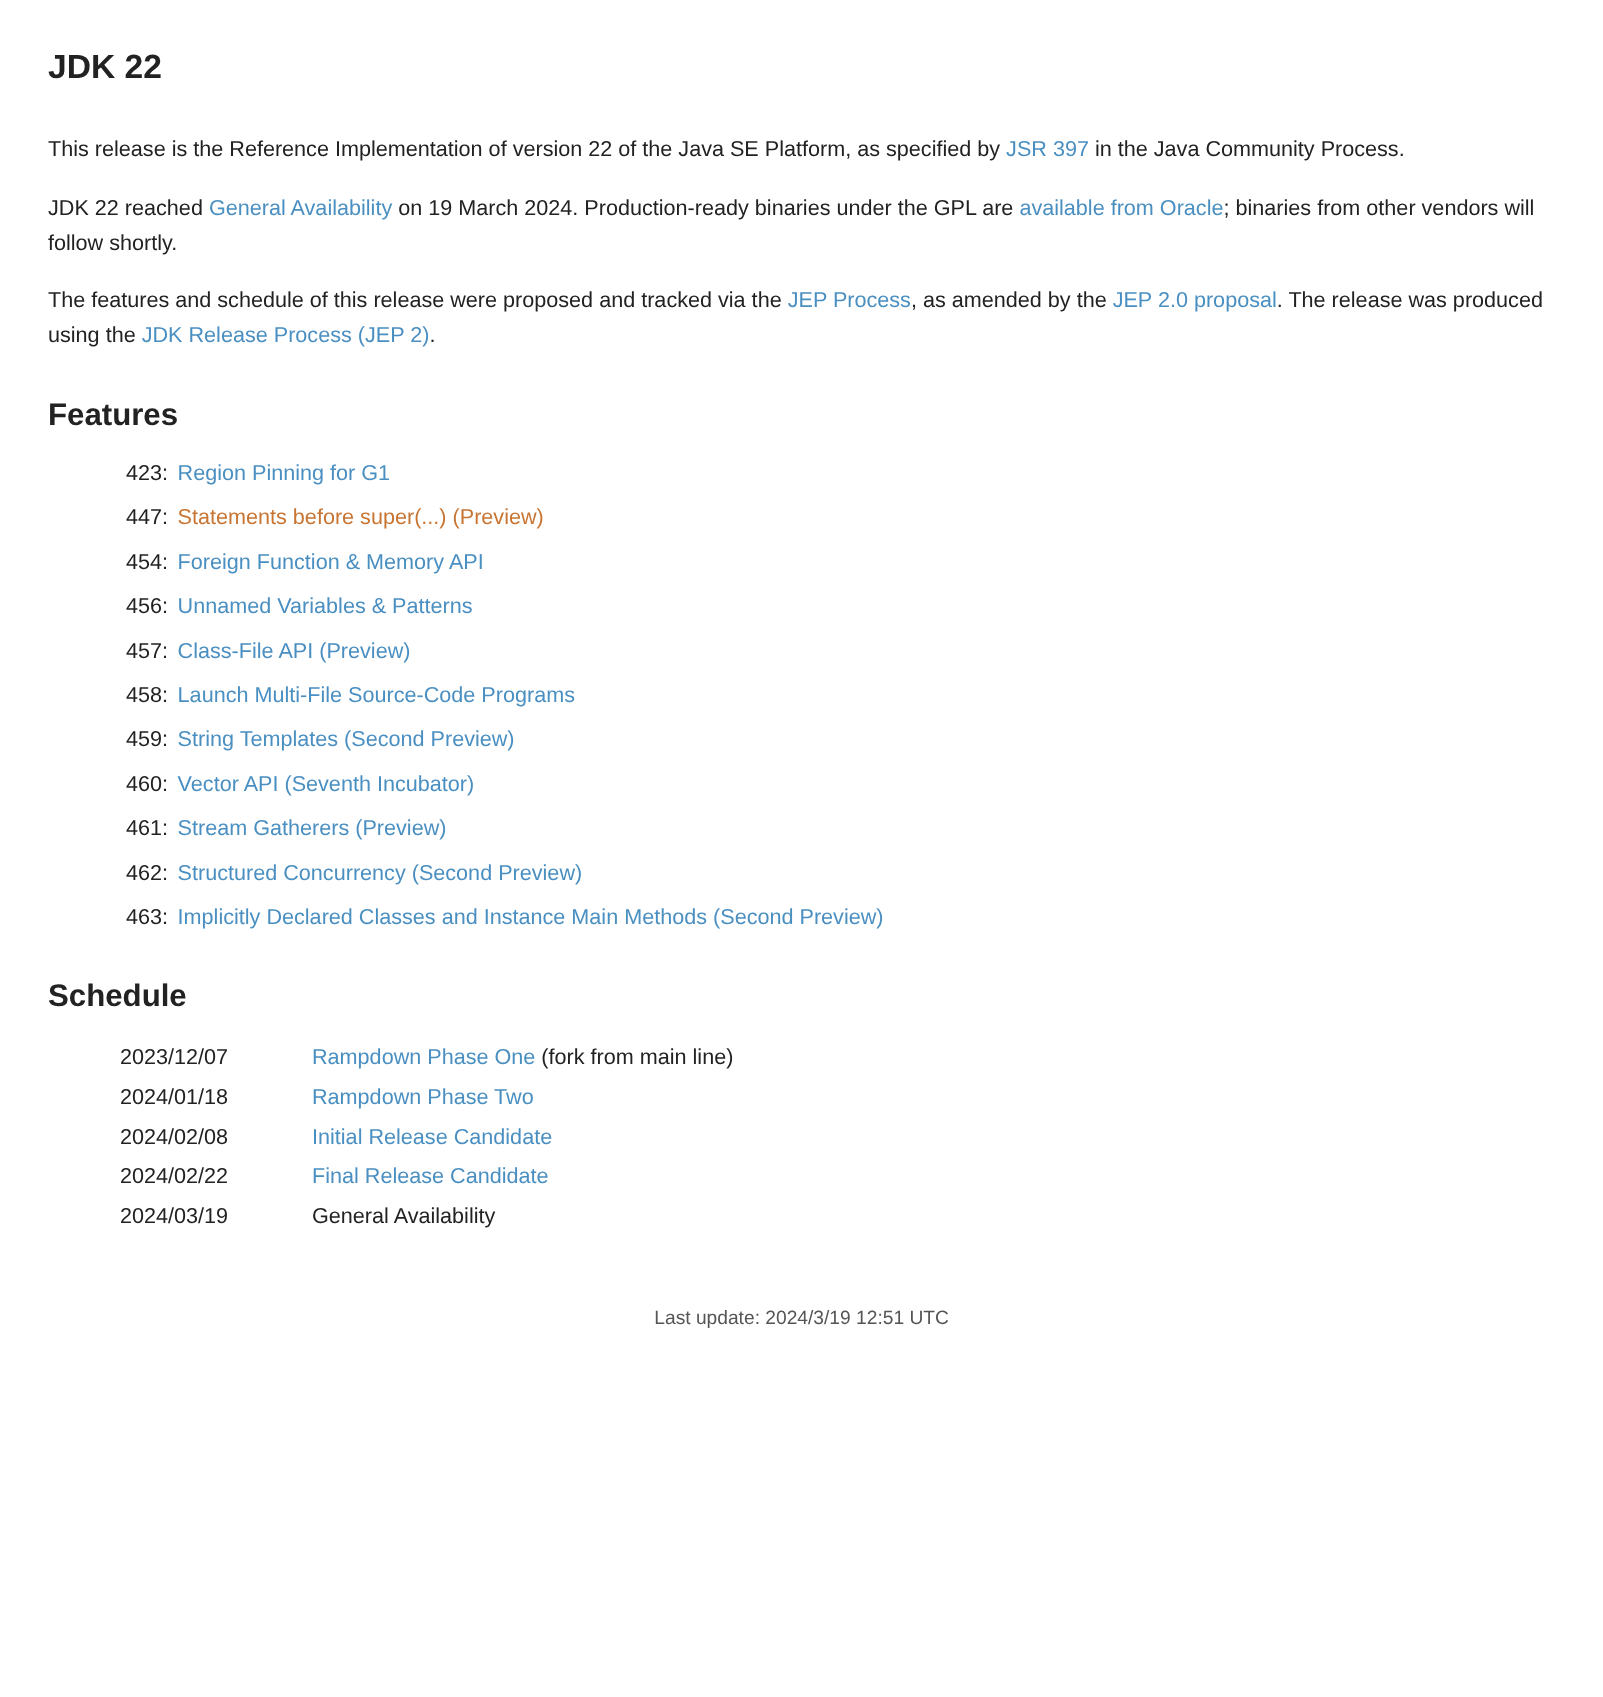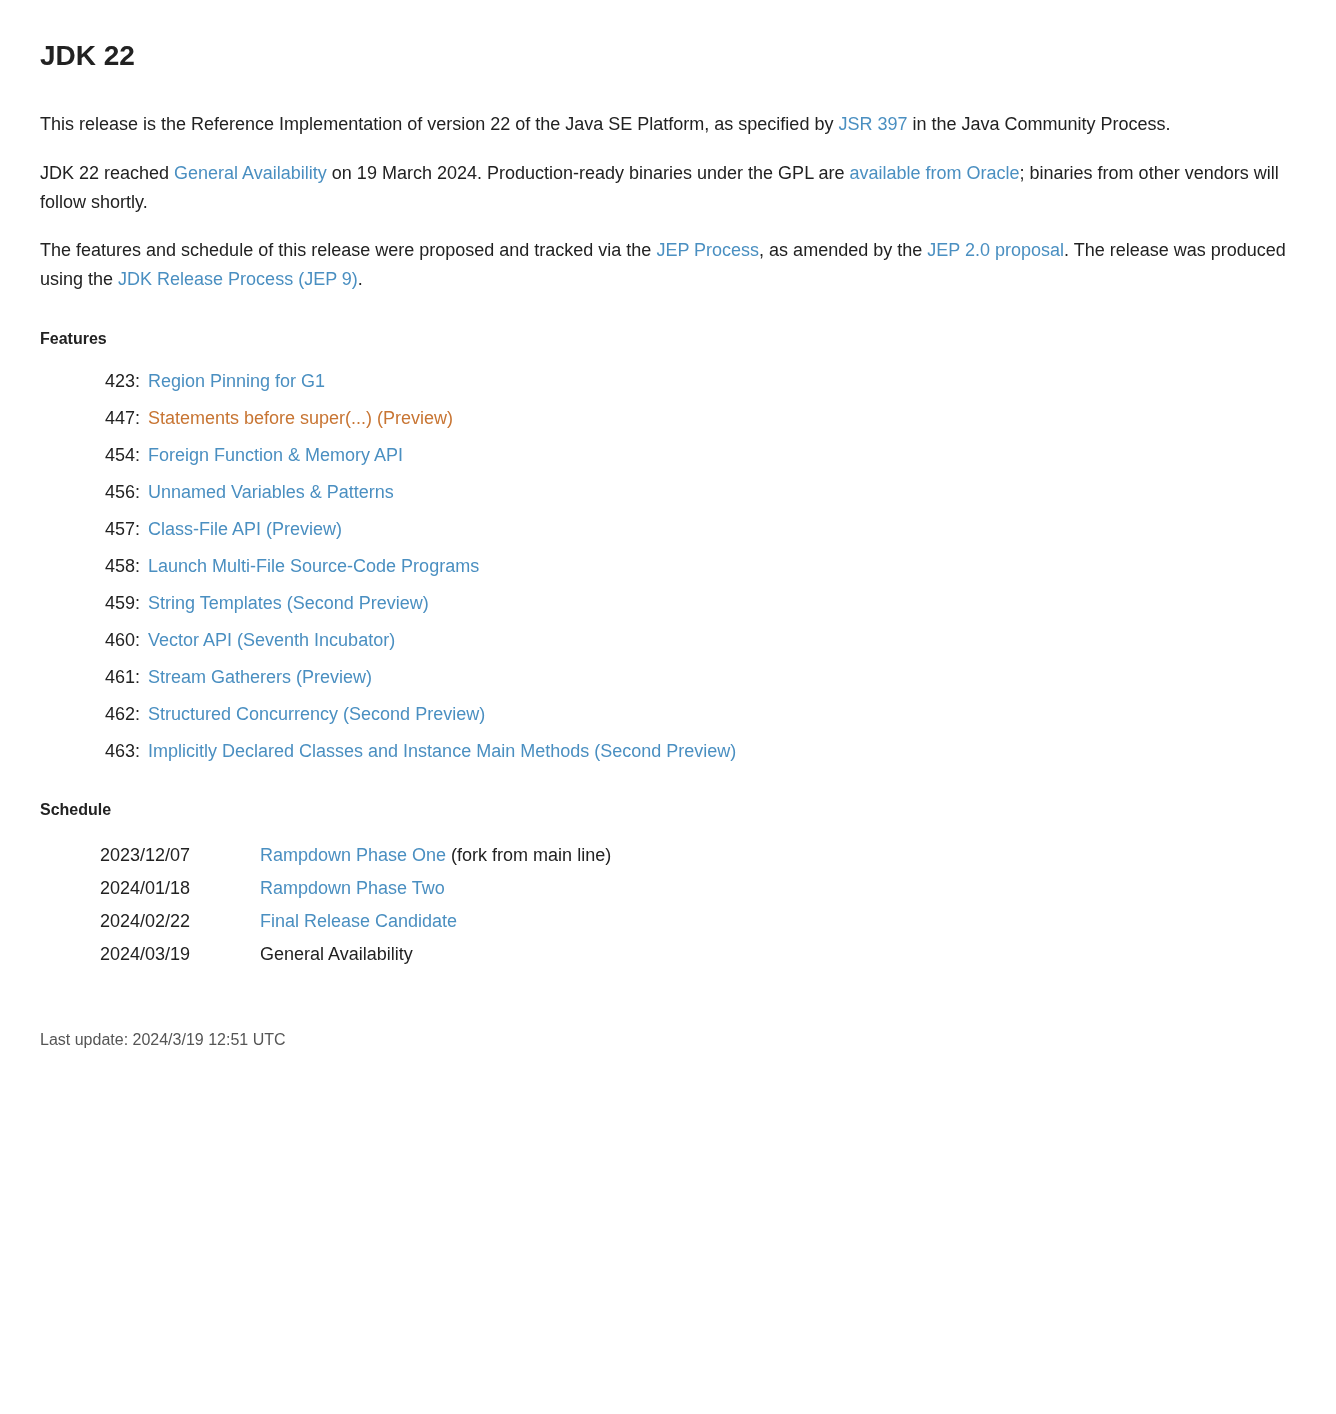--- a/index.html
+++ b/index.html
@@ -18,21 +18,21 @@
       min-height: 1414px;
     }
 
     h1 {
       font-size: 28px;
       font-weight: bold;
       margin-bottom: 38px;
     }
 
     h2 {
-      font-size: 16px;
+      font-size: 26px;
       font-weight: bold;
       margin-top: 36px;
       margin-bottom: 20px;
     }
 
     p {
       margin-bottom: 20px;
       line-height: 1.6;
     }
 
@@ -79,41 +79,41 @@
       width: 160px;
       font-variant-numeric: tabular-nums;
       color: #222;
     }
 
     .schedule-table td:last-child {
       color: #222;
     }
 
     .footer {
-      text-align: left;
+      text-align: center;
       margin-top: 60px;
       color: #555;
       font-size: 16px;
     }
   </style>
 </head>
 <body>
 
 <h1>JDK 22</h1>
 
 <p>
   <span>This release is the Reference Implementation of version 22 of the Java SE Platform, as specified by </span><a href="#">JSR 397</a><span> in the Java Community Process.</span>
 </p>
 
 <p>
   <span>JDK 22 reached </span><a href="#">General Availability</a><span> on 19 March 2024. Production-ready binaries under the GPL are </span><a href="#">available from Oracle</a><span>; binaries from other vendors will follow shortly.</span>
 </p>
 
 <p>
-  <span>The features and schedule of this release were proposed and tracked via the </span><a href="#">JEP Process</a><span>, as amended by the </span><a href="#">JEP 2.0 proposal</a><span>. The release was produced using the </span><a href="#">JDK Release Process (JEP 9)</a><span>.</span>
+  <span>The features and schedule of this release were proposed and tracked via the </span><a href="#">JEP Process</a><span>, as amended by the </span><a href="#">JEP 2.0 proposal</a><span>. The release was produced using the </span><a href="#">JDK Release Process (JEP 2)</a><span>.</span>
 </p>
 
 <h2>Features</h2>
 
 <ul class="features-list" id="features-list">
 <li><span class="feature-number">423:</span><a href="#" class="">Region Pinning for G1</a></li>
     <li><span class="feature-number">447:</span><a href="#" class="orange-link">Statements before super(...) (Preview)</a></li>
     <li><span class="feature-number">454:</span><a href="#" class="">Foreign Function &amp; Memory API</a></li>
     <li><span class="feature-number">456:</span><a href="#" class="">Unnamed Variables &amp; Patterns</a></li>
     <li><span class="feature-number">457:</span><a href="#" class="">Class-File API (Preview)</a></li>
@@ -131,20 +131,24 @@
   <tbody id="schedule-body">
   <tr>
         <td>2023/12/07</td>
         <td><a href="#">Rampdown Phase One</a><span> (fork from main line)</span></td>
       </tr>
       <tr>
         <td>2024/01/18</td>
         <td><a href="#">Rampdown Phase Two</a><span></span></td>
       </tr>
       <tr>
+        <td>2024/02/08</td>
+        <td><a href="#">Initial Release Candidate</a><span></span></td>
+      </tr>
+      <tr>
         <td>2024/02/22</td>
         <td><a href="#">Final Release Candidate</a><span></span></td>
       </tr>
       <tr>
         <td>2024/03/19</td>
         <td>General Availability</td>
       </tr>
     </tbody>
 </table>
 

